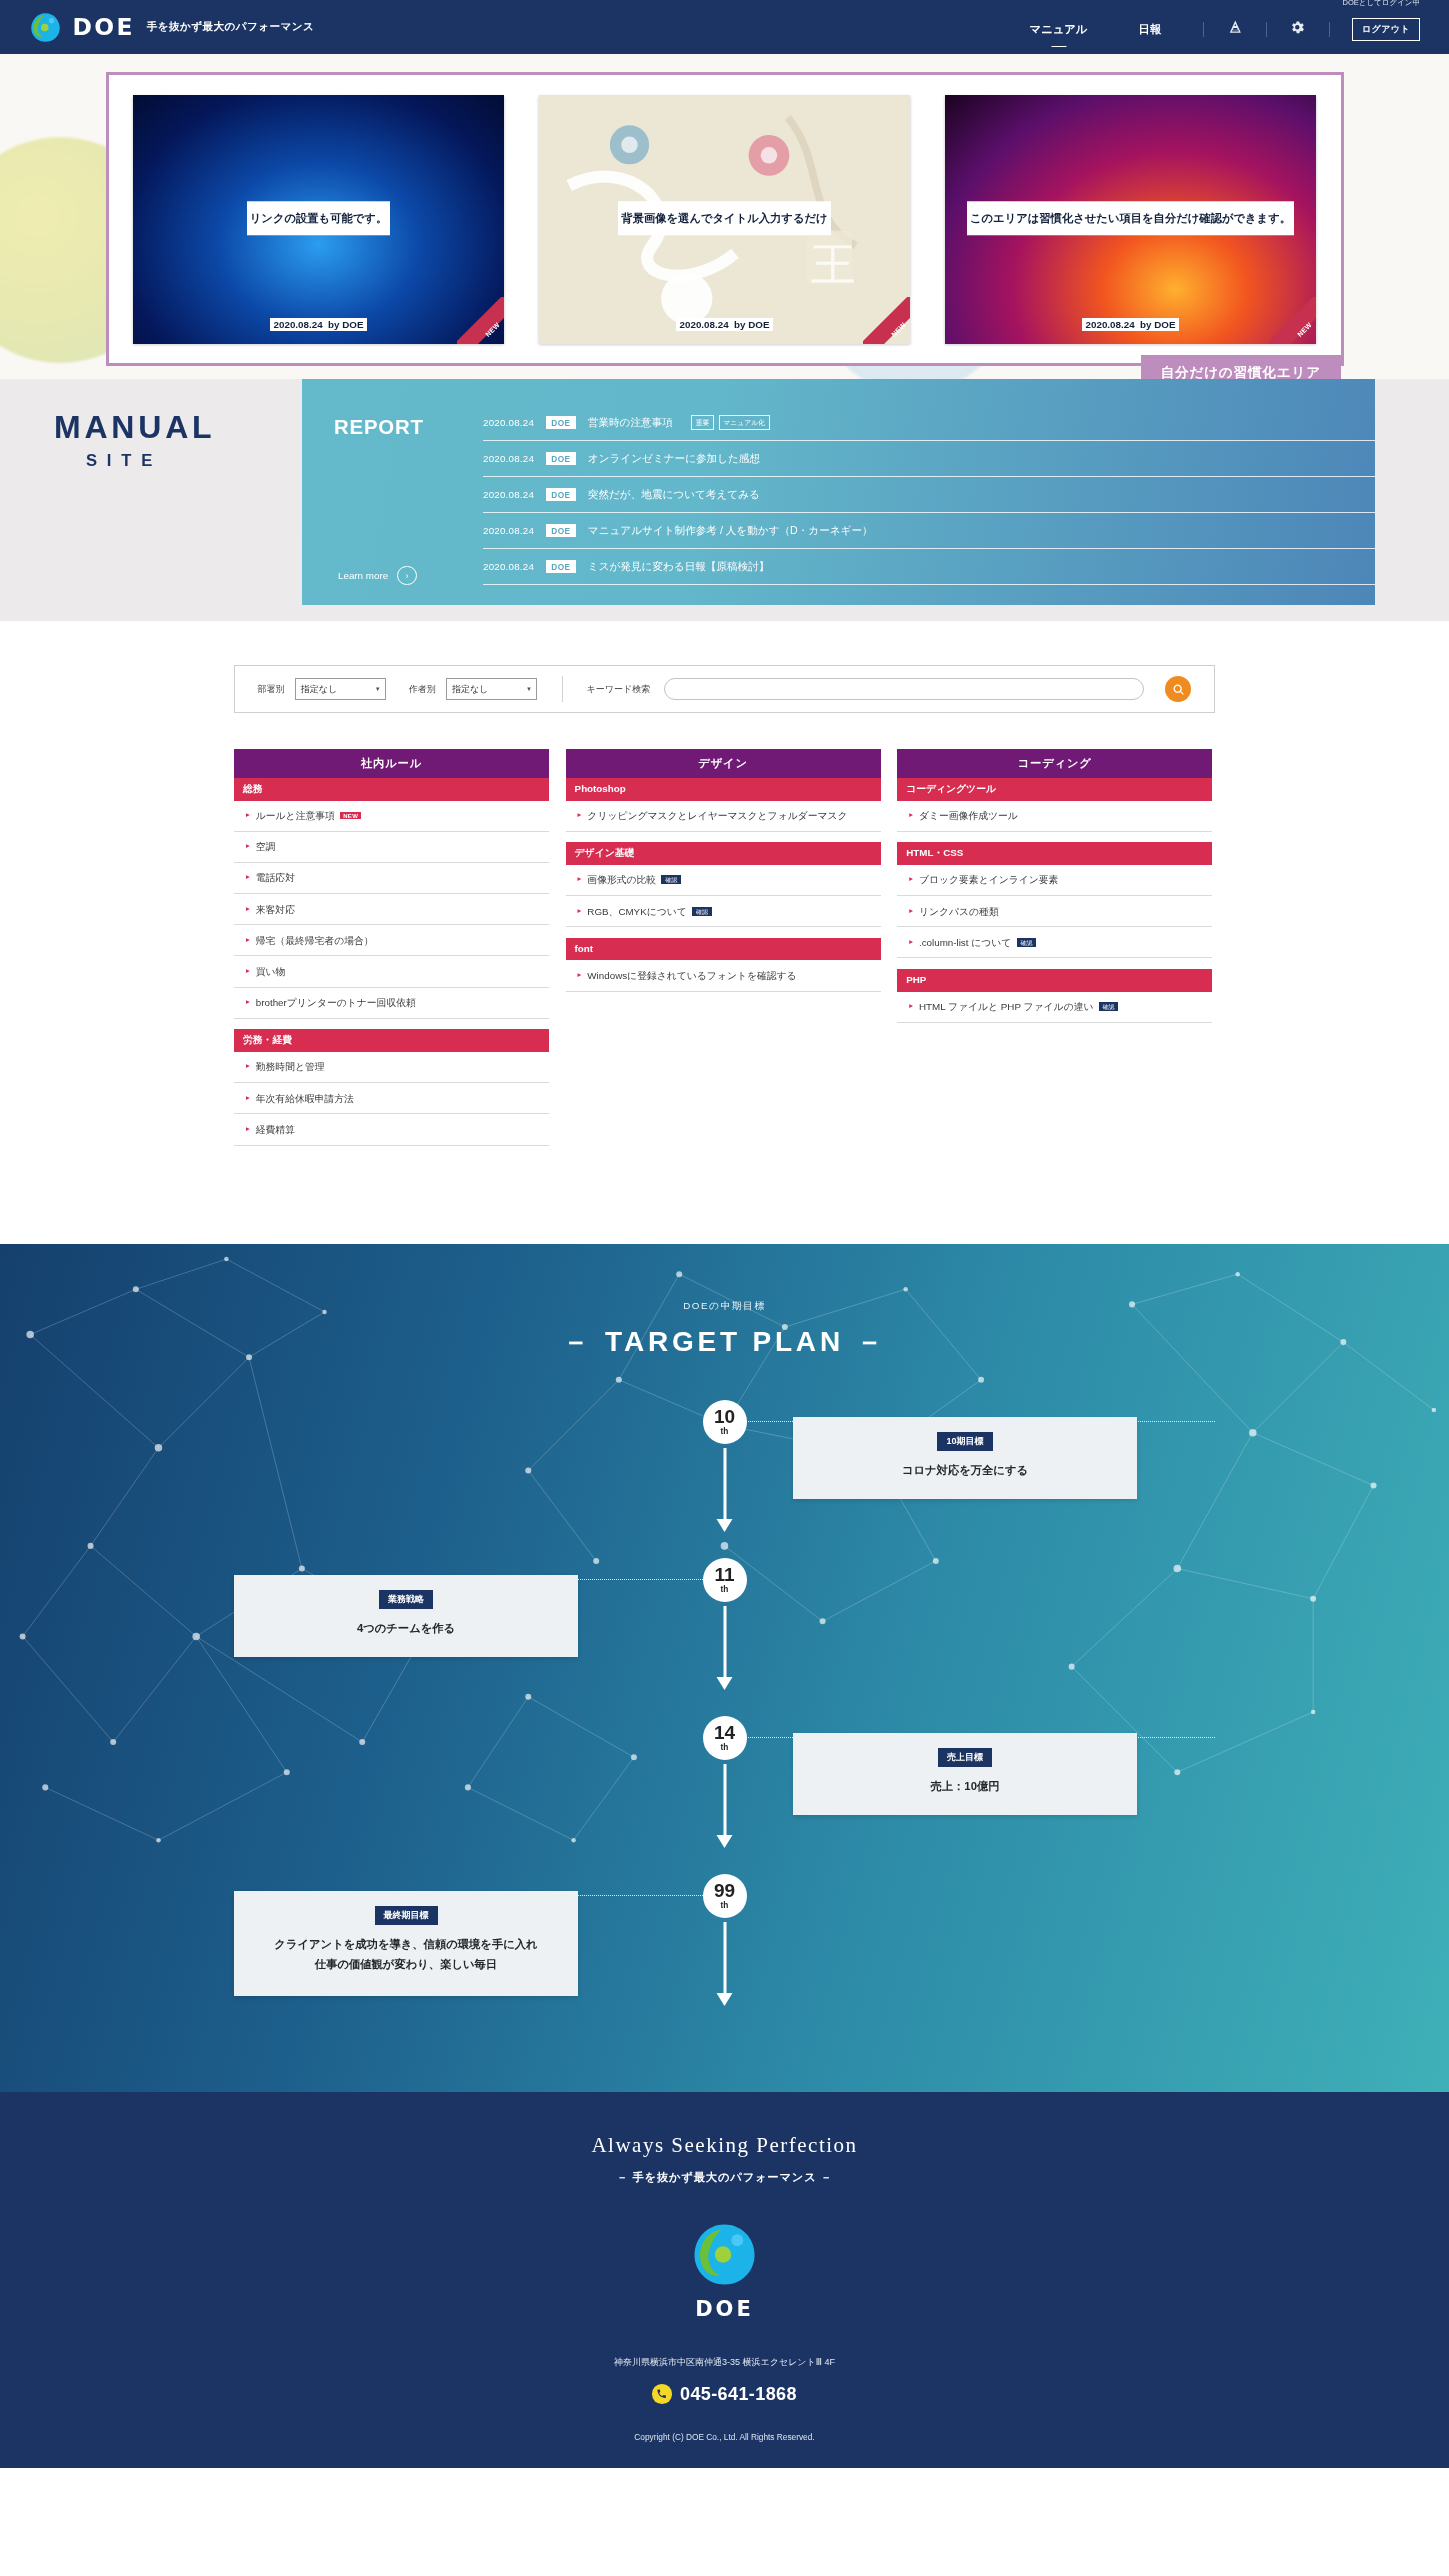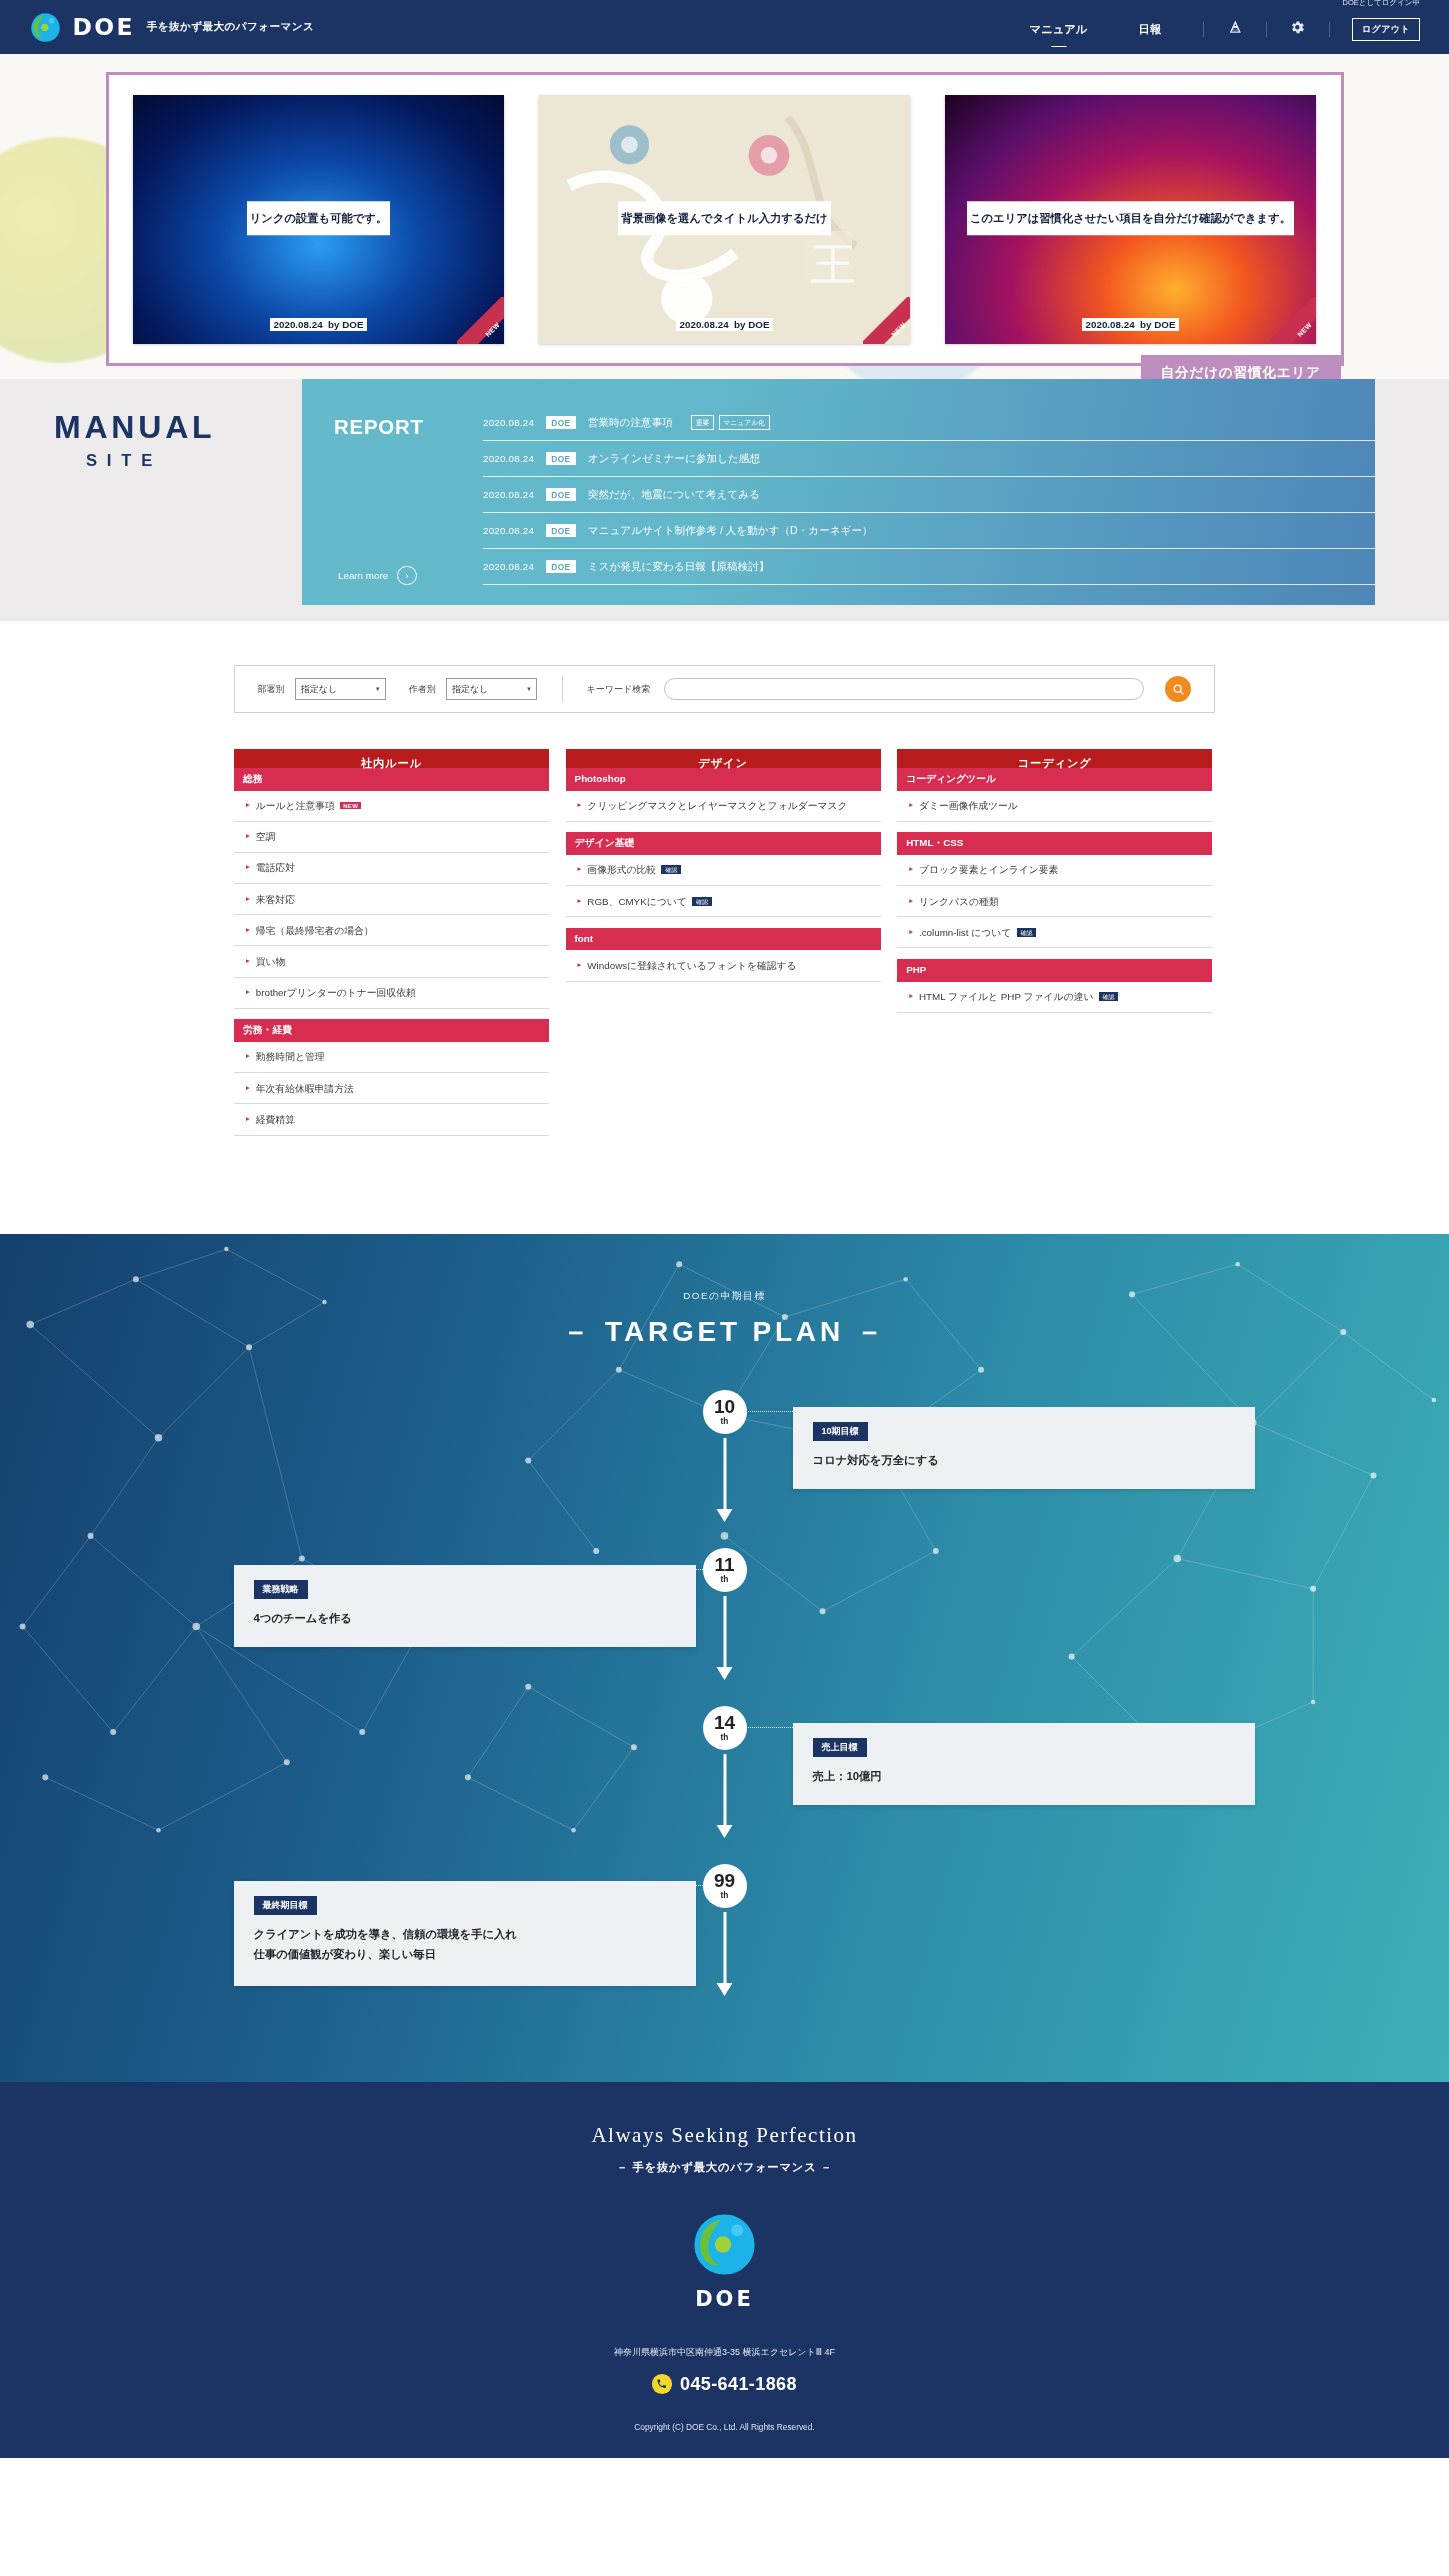--- a/index.html
+++ b/index.html
@@ -170,22 +170,22 @@
   }
   .sb-search-btn svg { width: 13px; height: 13px; stroke: #fff; fill:none; stroke-width: 2.4; }
 
   
   .columns {
     width: 981px; margin: 0 auto; padding: 36px 0 98px 0; display: flex; gap: 16.6px;
     align-items: flex-start;
   }
   .col { width: 315px; }
   .col-head {
-    background: #b91c1c; color: #fff; text-align: center; font-size: 11.3px; font-weight: 700;
-    height: 19px; line-height: 29px; letter-spacing: 0.8px;
+    background: #701a75; color: #fff; text-align: center; font-size: 11.3px; font-weight: 700;
+    height: 29px; line-height: 29px; letter-spacing: 0.8px;
   }
   .cat-head {
     background: #d62d50; color: #fff; font-size: 9.8px; font-weight: 700;
     height: 22.6px; line-height: 22.6px; padding: 0 9px; margin-top: 10.6px;
   }
   .cat-head.first { margin-top: 0; }
   .li {
     border-bottom: 0.8px solid #dadada; font-size: 9.8px; color: #3a3a3a;
     padding: 7.5px 6px 7.5px 12px; display: flex; align-items: flex-start; gap: 6px;
     line-height: 1.55; cursor: pointer;
@@ -235,22 +235,22 @@
     content:""; position: absolute; left: 50%; transform: translateX(-50%); bottom: -12px;
     border-left: 8.3px solid transparent; border-right: 8.3px solid transparent;
     border-top: 13.6px solid #ffffff;
   }
   .tl-dot-line {
     position: absolute; top: 21px; height: 0; border-top: 0.8px dotted rgba(255,255,255,.85); z-index:1;
   }
   .tl-dot-line.right { left: 50%; width: 50%; }
   .tl-dot-line.left { right: 50%; width: 50%; }
   .tl-card {
-    position: absolute; top: 16.6px; width: 462px; background: #edf1f4;
-    padding: 15px 19.6px 18px 19.6px; box-shadow: 0 1.5px 4.5px rgba(0,0,0,.12); z-index: 3;
+    position: absolute; top: 16.6px; width: 344px; background: #edf1f4;
+    padding: 15px 19.6px 18px 19.6px; box-shadow: 0 1.5px 4.5px rgba(0,0,0,.12); z-index: 3; text-align: center;
   }
   .tl-card.right { left: 559px; }
   .tl-card.left  { left: 0px; }
   .tl-card.big { padding-bottom: 21px; }
   .tl-badge {
     display: inline-block; background: #1b3463; color: #fff; font-size: 9px;
     padding: 3px 9px; font-weight: 700;
   }
   .tl-text { margin-top: 10.6px; color: #23272b; font-size: 11.3px; font-weight: 700; line-height: 1.75; }
 

